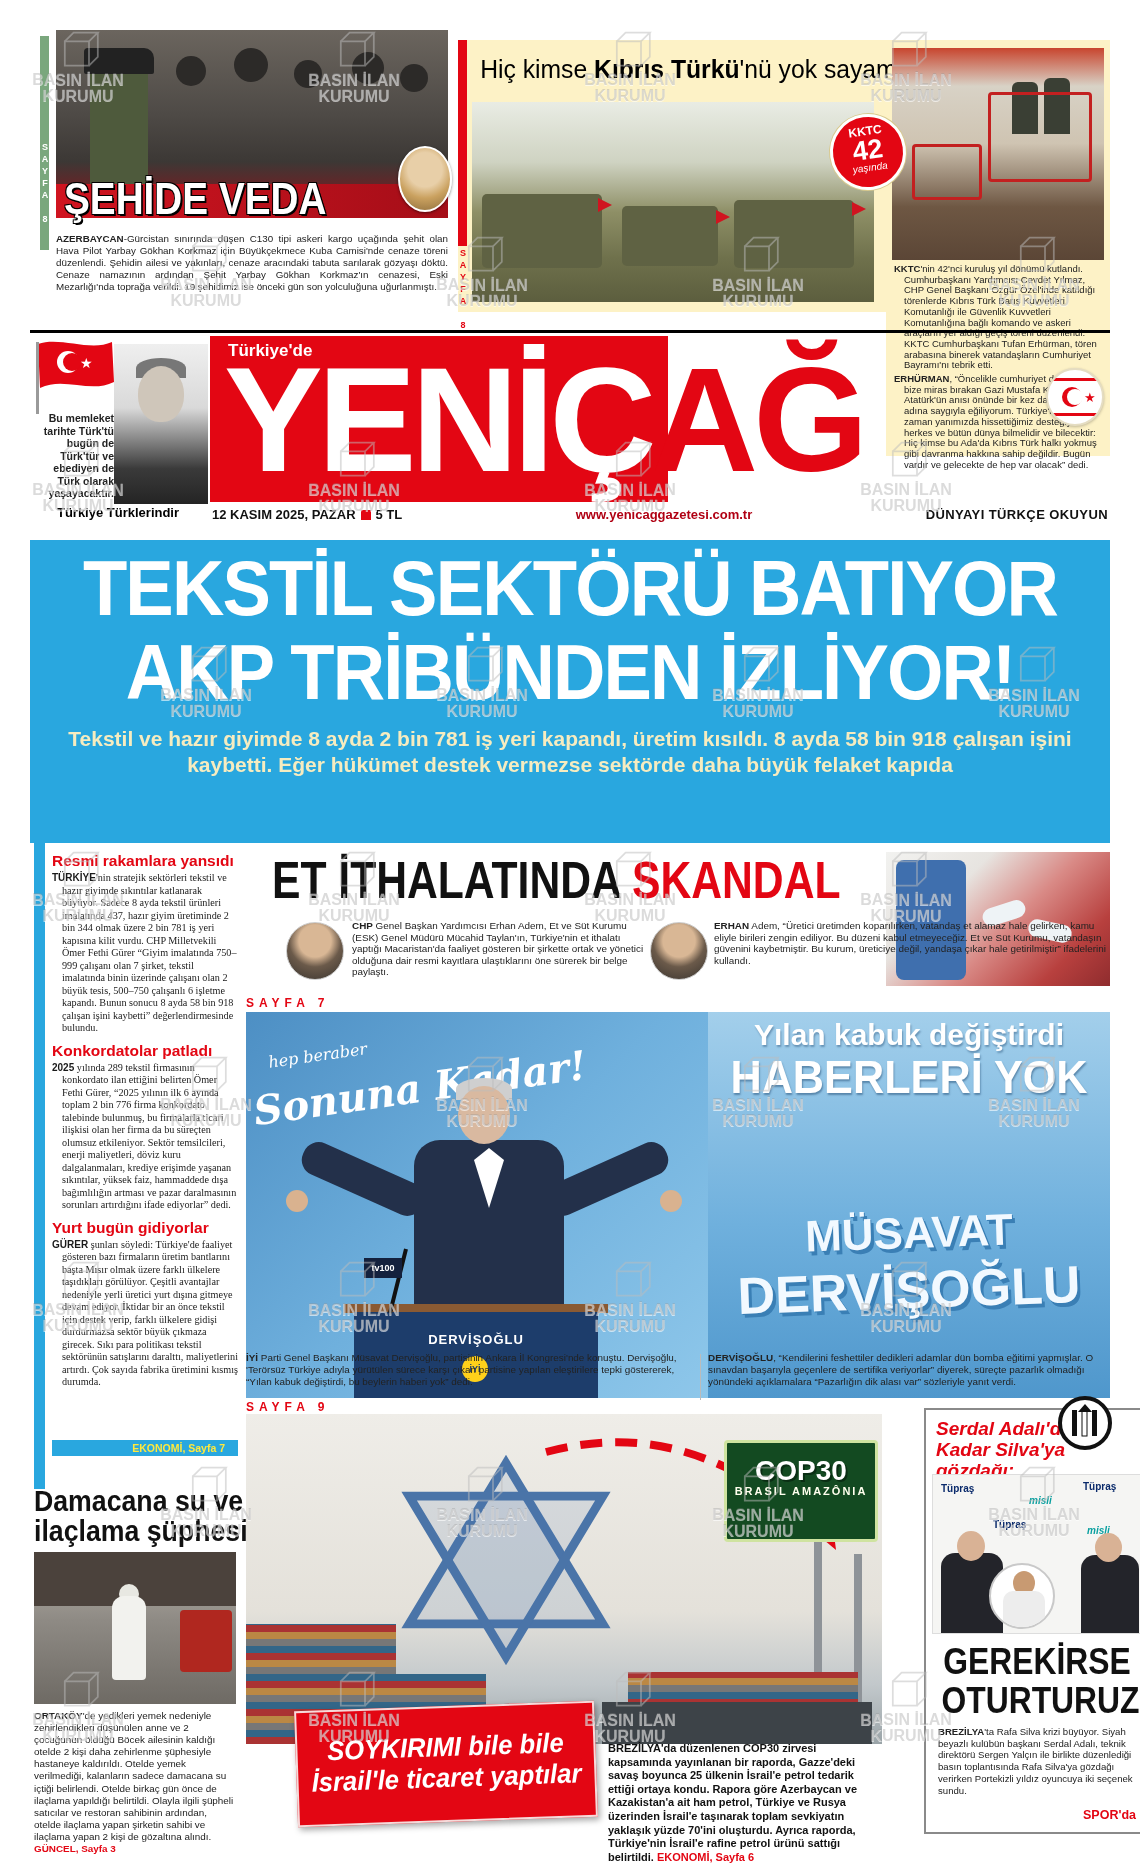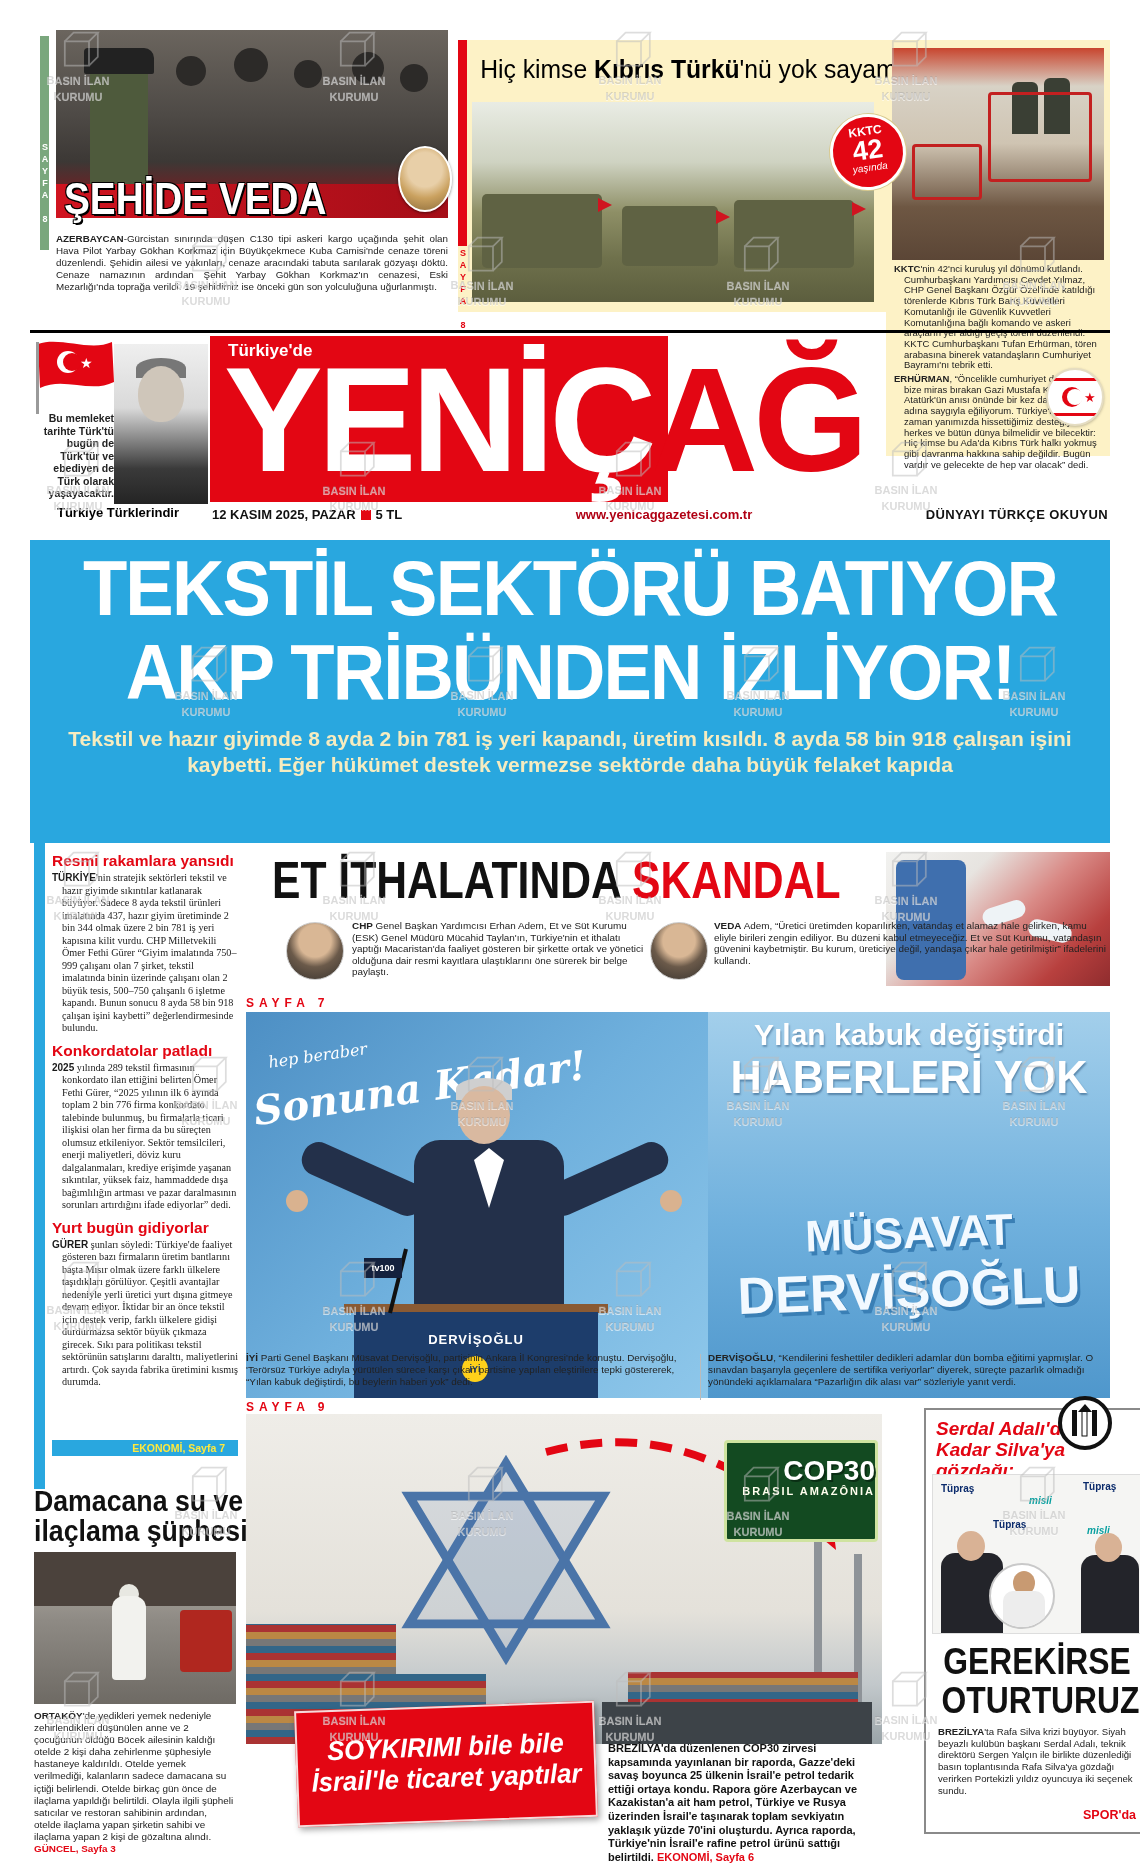--- a/index.html
+++ b/index.html
@@ -9,21 +9,21 @@
   *{margin:0;padding:0;box-sizing:border-box;}
   body{background:#777;font-family:"Liberation Sans",sans-serif;}
   .page{position:relative;width:1140px;height:1872px;margin:0 auto;background:#fff;overflow:hidden;color:var(--ink);}
   .abs{position:absolute;}
   .photo{position:absolute;overflow:hidden;}
   .hang{padding-left:10px;text-indent:-10px;}
   .lead{font-weight:900;font-family:"Liberation Sans",sans-serif;}
   .redtxt{color:var(--red);}
   
   .wm{position:absolute;z-index:60;pointer-events:none;text-align:center;width:120px;}
-  .wm .wm-t{font-weight:900;font-size:11px;line-height:16px;color:rgba(150,150,150,.34);text-shadow:0 1px 0 rgba(255,255,255,.6);}
+  .wm .wm-t{font-weight:900;font-size:16px;line-height:16px;color:rgba(150,150,150,.34);text-shadow:0 1px 0 rgba(255,255,255,.6);}
   .wm svg{display:block;margin:0 auto 2px auto;opacity:.5;}
   
   .green-bar{left:40px;top:36px;width:9px;height:214px;background:var(--green);}
   .v-marker{writing-mode:vertical-rl;text-orientation:upright;font-size:9px;font-weight:900;letter-spacing:2px;}
   .tl-photo{left:56px;top:30px;width:392px;height:188px;background:
     linear-gradient(180deg,#6b655e 0%,#4e4a46 45%,#3c3835 70%,#6e2125 86%,#c1121c 100%);}
   .tl-photo .head{position:absolute;border-radius:50%;background:#2c2a28;}
   .tl-photo .soldier{position:absolute;left:34px;top:34px;width:58px;height:150px;background:#4e5a3c;border-radius:8px 8px 0 0;}
   .tl-photo .cap{position:absolute;left:28px;top:18px;width:70px;height:26px;background:#222;border-radius:4px 10px 2px 2px;}
   .tl-photo .coffin{position:absolute;left:0;bottom:0;width:100%;height:34px;background:linear-gradient(90deg,#d01420,#a50e18);}
@@ -125,21 +125,21 @@
   .dam-photo .hazmat{position:absolute;left:78px;top:44px;width:34px;height:84px;background:#f2f2ee;border-radius:12px 12px 4px 4px;}
   .dam-photo .hhead{position:absolute;left:85px;top:32px;width:20px;height:20px;border-radius:50%;background:#e8e8e2;}
   .dam-photo .truck{position:absolute;right:4px;top:58px;width:52px;height:62px;background:#b0271f;border-radius:4px;}
   .dam-body{left:34px;top:1710px;width:202px;font-size:9.9px;line-height:12.1px;color:#222;}
   
   .isr-photo{left:246px;top:1414px;width:636px;height:330px;background:linear-gradient(180deg,#efede8 0%,#e4e1da 60%,#c2c8cb 82%,#9aa4a8 100%);}
   .isr-photo .hull{position:absolute;right:10px;bottom:0;width:270px;height:42px;background:#3d4348;}
   .isr-photo .crane{position:absolute;background:#8e9398;}
   .stack{position:absolute;background:repeating-linear-gradient(0deg,#a33 0 7px,#368 7px 14px,#777 14px 21px,#b84 21px 28px);}
   .cop30{position:absolute;left:478px;top:26px;width:154px;height:102px;background:#134a21;border:3px solid #cfe3a0;border-radius:4px;
-    color:#fff;text-align:right;z-index:4;}
+    color:#fff;text-align:center;z-index:4;}
   .cop30 .c1{font-size:28px;font-weight:900;margin-top:14px;line-height:28px;text-shadow:2px 2px 0 #0a2e14;}
   .cop30 .c2{font-size:11px;font-weight:900;letter-spacing:2px;color:#ffe;}
   .soy-banner{left:296px;top:1706px;width:300px;height:116px;background:var(--red);transform:rotate(-2deg);z-index:6;
     color:#fff;text-align:center;box-shadow:2px 3px 6px rgba(0,0,0,.35);border:2px solid #f6dada;}
   .soy-banner .s{display:block;font-size:27px;line-height:31px;font-weight:900;font-style:italic;transform:scaleX(.95);}
   .soy-banner .pad{padding-top:24px;}
   .brz{left:608px;top:1742px;width:268px;font-size:11px;line-height:13.6px;font-weight:700;color:#111;}
   
   .bjk-box{left:884px;top:1408px;width:226px;height:426px;border:2px solid #8a8a8a;background:#fff;margin-left:40px;}
   .bjk-kicker{position:absolute;left:10px;top:8px;width:160px;color:var(--red);font-size:19px;line-height:21px;font-weight:900;font-style:italic;}
@@ -275,21 +275,21 @@
     <div class="apron"></div>
     <div class="glove" style="left:96px;top:52px;width:44px;height:18px;transform:rotate(-18deg);"></div>
     <div class="glove" style="left:142px;top:70px;width:44px;height:18px;transform:rotate(12deg);"></div>
   </div>
   <div class="portrait" style="left:286px;top:922px;"></div>
   <div class="sk-txt" style="left:352px;top:920px;width:292px;">
     <span class="lead">CHP</span><span> Genel Başkan Yardımcısı Erhan Adem, Et ve Süt Kurumu (ESK) Genel Müdürü Mücahid Taylan'ın, Türkiye'nin et ithalatı yaptığı Macaristan'da faaliyet gösteren bir şirkette ortak ve yönetici olduğuna dair resmi kayıtlara ulaştıklarını öne sürerek bir belge paylaştı.</span>
   </div>
   <div class="portrait" style="left:650px;top:922px;"></div>
   <div class="sk-txt" style="left:714px;top:920px;width:394px;">
-    <span class="lead">VEDA</span><span> Adem, “Üretici üretimden koparılırken, vatandaş et alamaz hale gelirken, kamu eliyle birileri zengin ediliyor. Bu düzeni kabul etmeyeceğiz. Et ve Süt Kurumu, vatandaşın güvenini kaybetmiştir. Bu kurum, üreticiye değil, yandaşa çıkar hale getirilmiştir” ifadelerini kullandı.</span>
+    <span class="lead">ERHAN</span><span> Adem, “Üretici üretimden koparılırken, vatandaş et alamaz hale gelirken, kamu eliyle birileri zengin ediliyor. Bu düzeni kabul etmeyeceğiz. Et ve Süt Kurumu, vatandaşın güvenini kaybetmiştir. Bu kurum, üreticiye değil, yandaşa çıkar hale getirilmiştir” ifadelerini kullandı.</span>
   </div>
   <div class="pg-marker" style="left:246px;top:996px;">SAYFA 7</div>
 
   <div class="photo derv-photo">
     <div class="script1">hep beraber</div>
     <div class="script2">Sonuna Kadar!</div>
     <div class="arm" style="left:52px;top:150px;transform:rotate(24deg);"></div>
     <div class="arm" style="left:296px;top:150px;transform:rotate(-24deg);"></div>
     <div class="hand" style="left:40px;top:178px;"></div>
     <div class="hand" style="left:414px;top:178px;"></div>

